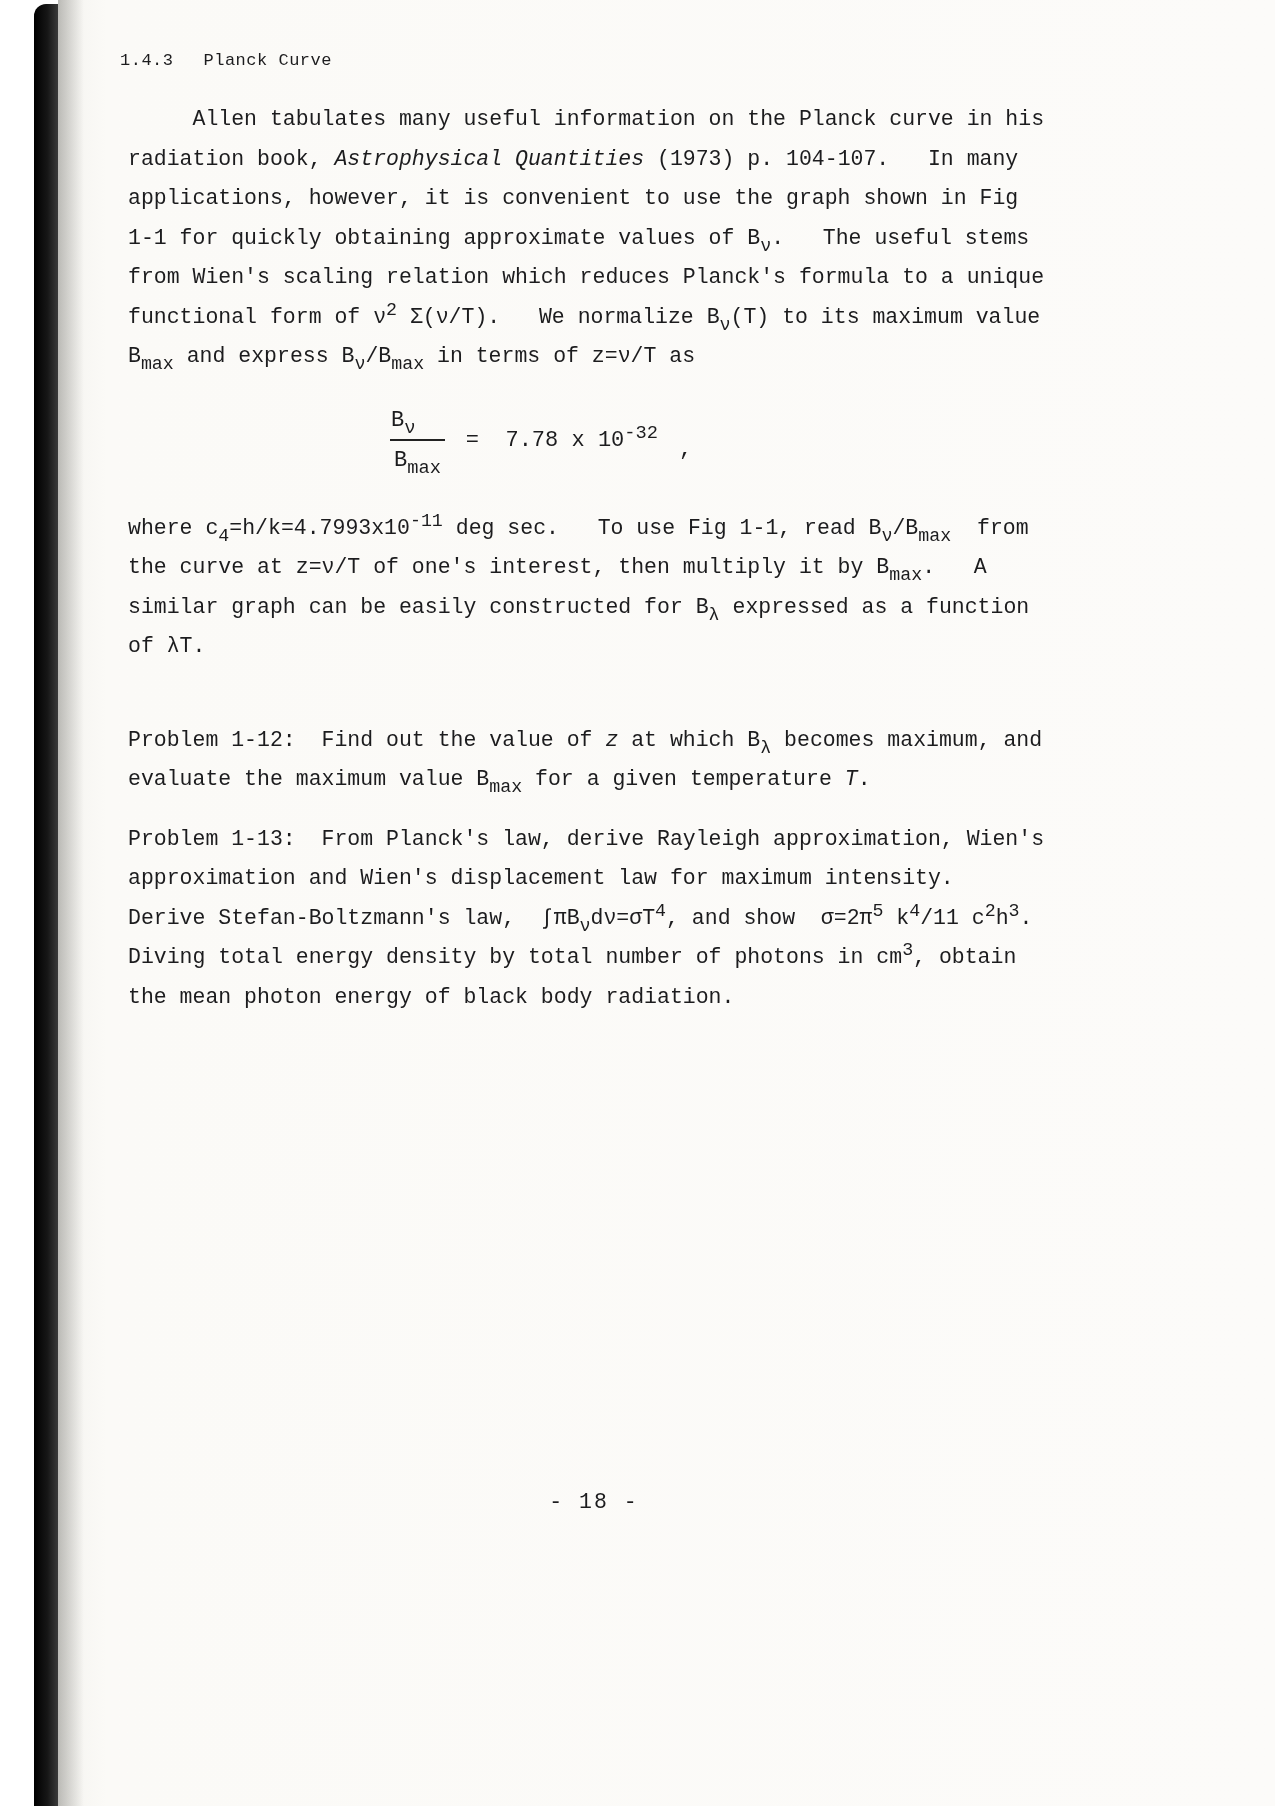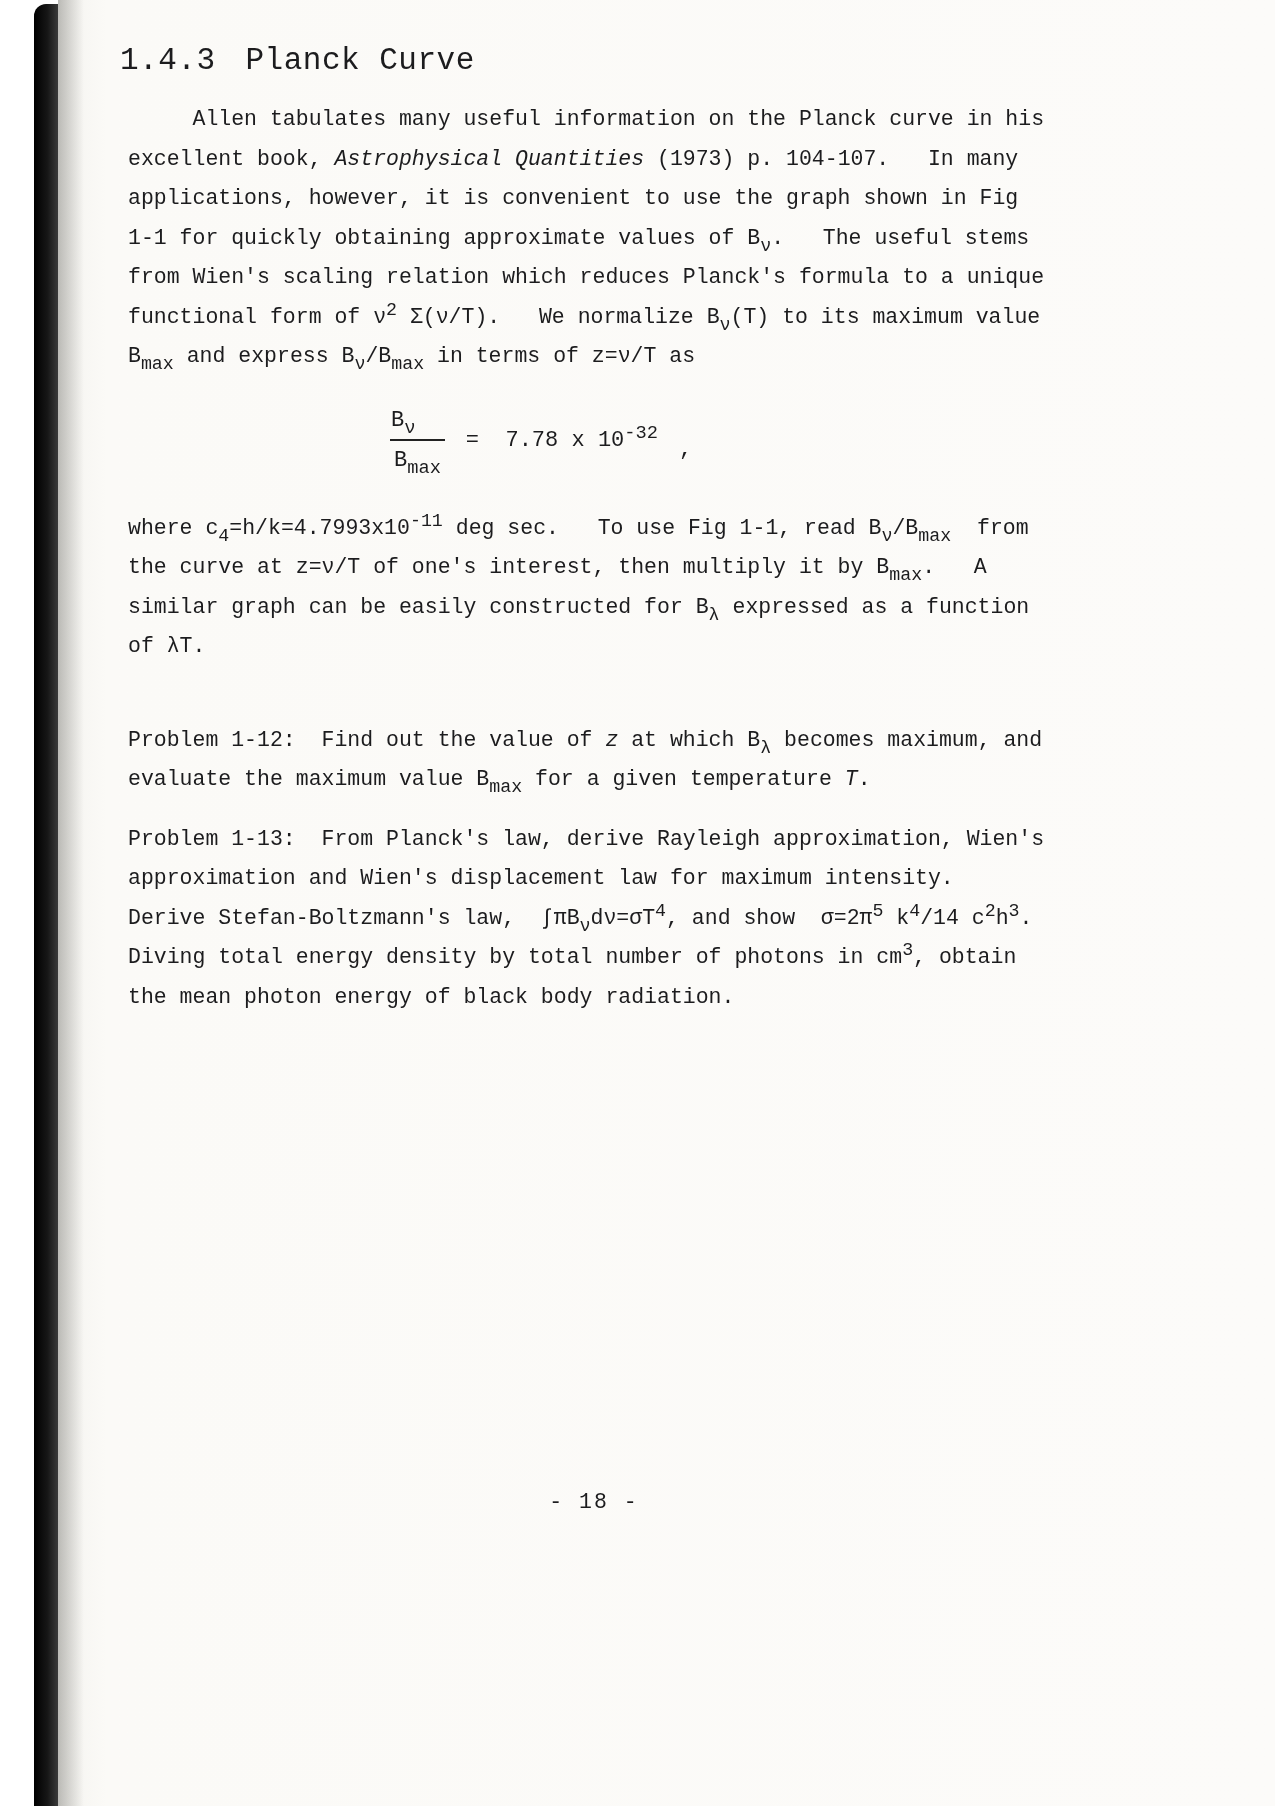--- a/index.html
+++ b/index.html
@@ -6,21 +6,21 @@
   .scan{position:relative;width:1275px;height:1806px;background:#ffffff;overflow:hidden;
         font-family:"Liberation Mono","DejaVu Sans Mono",monospace;color:#1c1c1e;}
   .spine{position:absolute;left:34px;top:4px;bottom:0;width:24px;
          background:linear-gradient(90deg,#000000 0%,#161616 55%,#3a3a3a 100%);
          border-top-left-radius:12px;}
   .page{position:absolute;left:58px;top:0;right:0;bottom:0;
         background:linear-gradient(90deg,#f4f3ef 0%,#fbfaf7 4%,#fcfbf9 100%);
         padding:46px 0 0 70px;box-sizing:border-box;}
   .page::before{content:"";position:absolute;left:0;top:0;bottom:0;width:26px;
         background:linear-gradient(90deg,rgba(55,55,50,0.30),rgba(55,55,50,0));pointer-events:none;}
-  .heading{font-size:31px;line-height:30px;margin:0 0 24px -8px;letter-spacing:0.5px;}
+  .heading{font-size:17px;line-height:30px;margin:0 0 24px -8px;letter-spacing:0.5px;}
   .heading .num{margin-right:30px;}
   .body-text{font-size:21.5px;}
   .tline{line-height:39.5px;white-space:pre;}
   sub{font-size:0.85em;vertical-align:-0.40em;line-height:0;}
   sup{font-size:0.85em;vertical-align:0.45em;line-height:0;}
   .it{font-style:italic;margin-top:22px;}
   .para{margin:0;}
   .gap-sm{margin-top:20px;}
   .gap-lg{margin-top:54px;}
   
@@ -45,21 +45,21 @@
   <div class="page">
 
     <div class="heading">
       <span class="num">1.4.3</span><span>Planck Curve</span>
     </div>
 
     <div class="body-text">
 
       <div class="para">
           <div class="tline"><span>     Allen tabulates many useful information on the Planck curve in his</span></div>
-          <div class="tline"><span>excellent book, </span><span class="it">Astrophysical Quantities</span><span> (1973) p. 104-107.   In many</span></div>
+          <div class="tline"><span>radiation book, </span><span class="it">Astrophysical Quantities</span><span> (1973) p. 104-107.   In many</span></div>
           <div class="tline"><span>applications, however, it is convenient to use the graph shown in Fig</span></div>
           <div class="tline"><span>1-1 for quickly obtaining approximate values of B</span><sub>ν</sub><span>.   The useful stems</span></div>
           <div class="tline"><span>from Wien's scaling relation which reduces Planck's formula to a unique</span></div>
           <div class="tline"><span>functional form of ν</span><sup>2</sup><span> Σ(ν/T).   We normalize B</span><sub>ν</sub><span>(T) to its maximum value</span></div>
           <div class="tline"><span>B</span><sub>max</sub><span> and express B</span><sub>ν</sub><span>/B</span><sub>max</sub><span> in terms of z=ν/T as</span></div>
         </div>
 
       <div class="equation">
         <span class="frac left">
           <span class="num"><span>B</span><sub>ν</sub></span>
@@ -77,21 +77,21 @@
         </div>
 
       <div class="para gap-lg">
           <div class="tline"><span>Problem 1-12:  Find out the value of </span><span class="it">z</span><span> at which B</span><sub>λ</sub><span> becomes maximum, and</span></div>
           <div class="tline"><span>evaluate the maximum value B</span><sub>max</sub><span> for a given temperature </span><span class="it">T</span><span>.</span></div>
         </div>
 
       <div class="para gap-sm">
           <div class="tline"><span>Problem 1-13:  From Planck's law, derive Rayleigh approximation, Wien's</span></div>
           <div class="tline"><span>approximation and Wien's displacement law for maximum intensity.</span></div>
-          <div class="tline"><span>Derive Stefan-Boltzmann's law,  ∫πB</span><sub>ν</sub><span>dν=σT</span><sup>4</sup><span>, and show  σ=2π</span><sup>5</sup><span> k</span><sup>4</sup><span>/14 c</span><sup>2</sup><span>h</span><sup>3</sup><span>.</span></div>
+          <div class="tline"><span>Derive Stefan-Boltzmann's law,  ∫πB</span><sub>ν</sub><span>dν=σT</span><sup>4</sup><span>, and show  σ=2π</span><sup>5</sup><span> k</span><sup>4</sup><span>/11 c</span><sup>2</sup><span>h</span><sup>3</sup><span>.</span></div>
           <div class="tline"><span>Diving total energy density by total number of photons in cm</span><sup>3</sup><span>, obtain</span></div>
           <div class="tline"><span>the mean photon energy of black body radiation.</span></div>
         </div>
 
     </div>
 
     <div class="pagenum">- 18 -</div>
   </div>
 </div>
 

